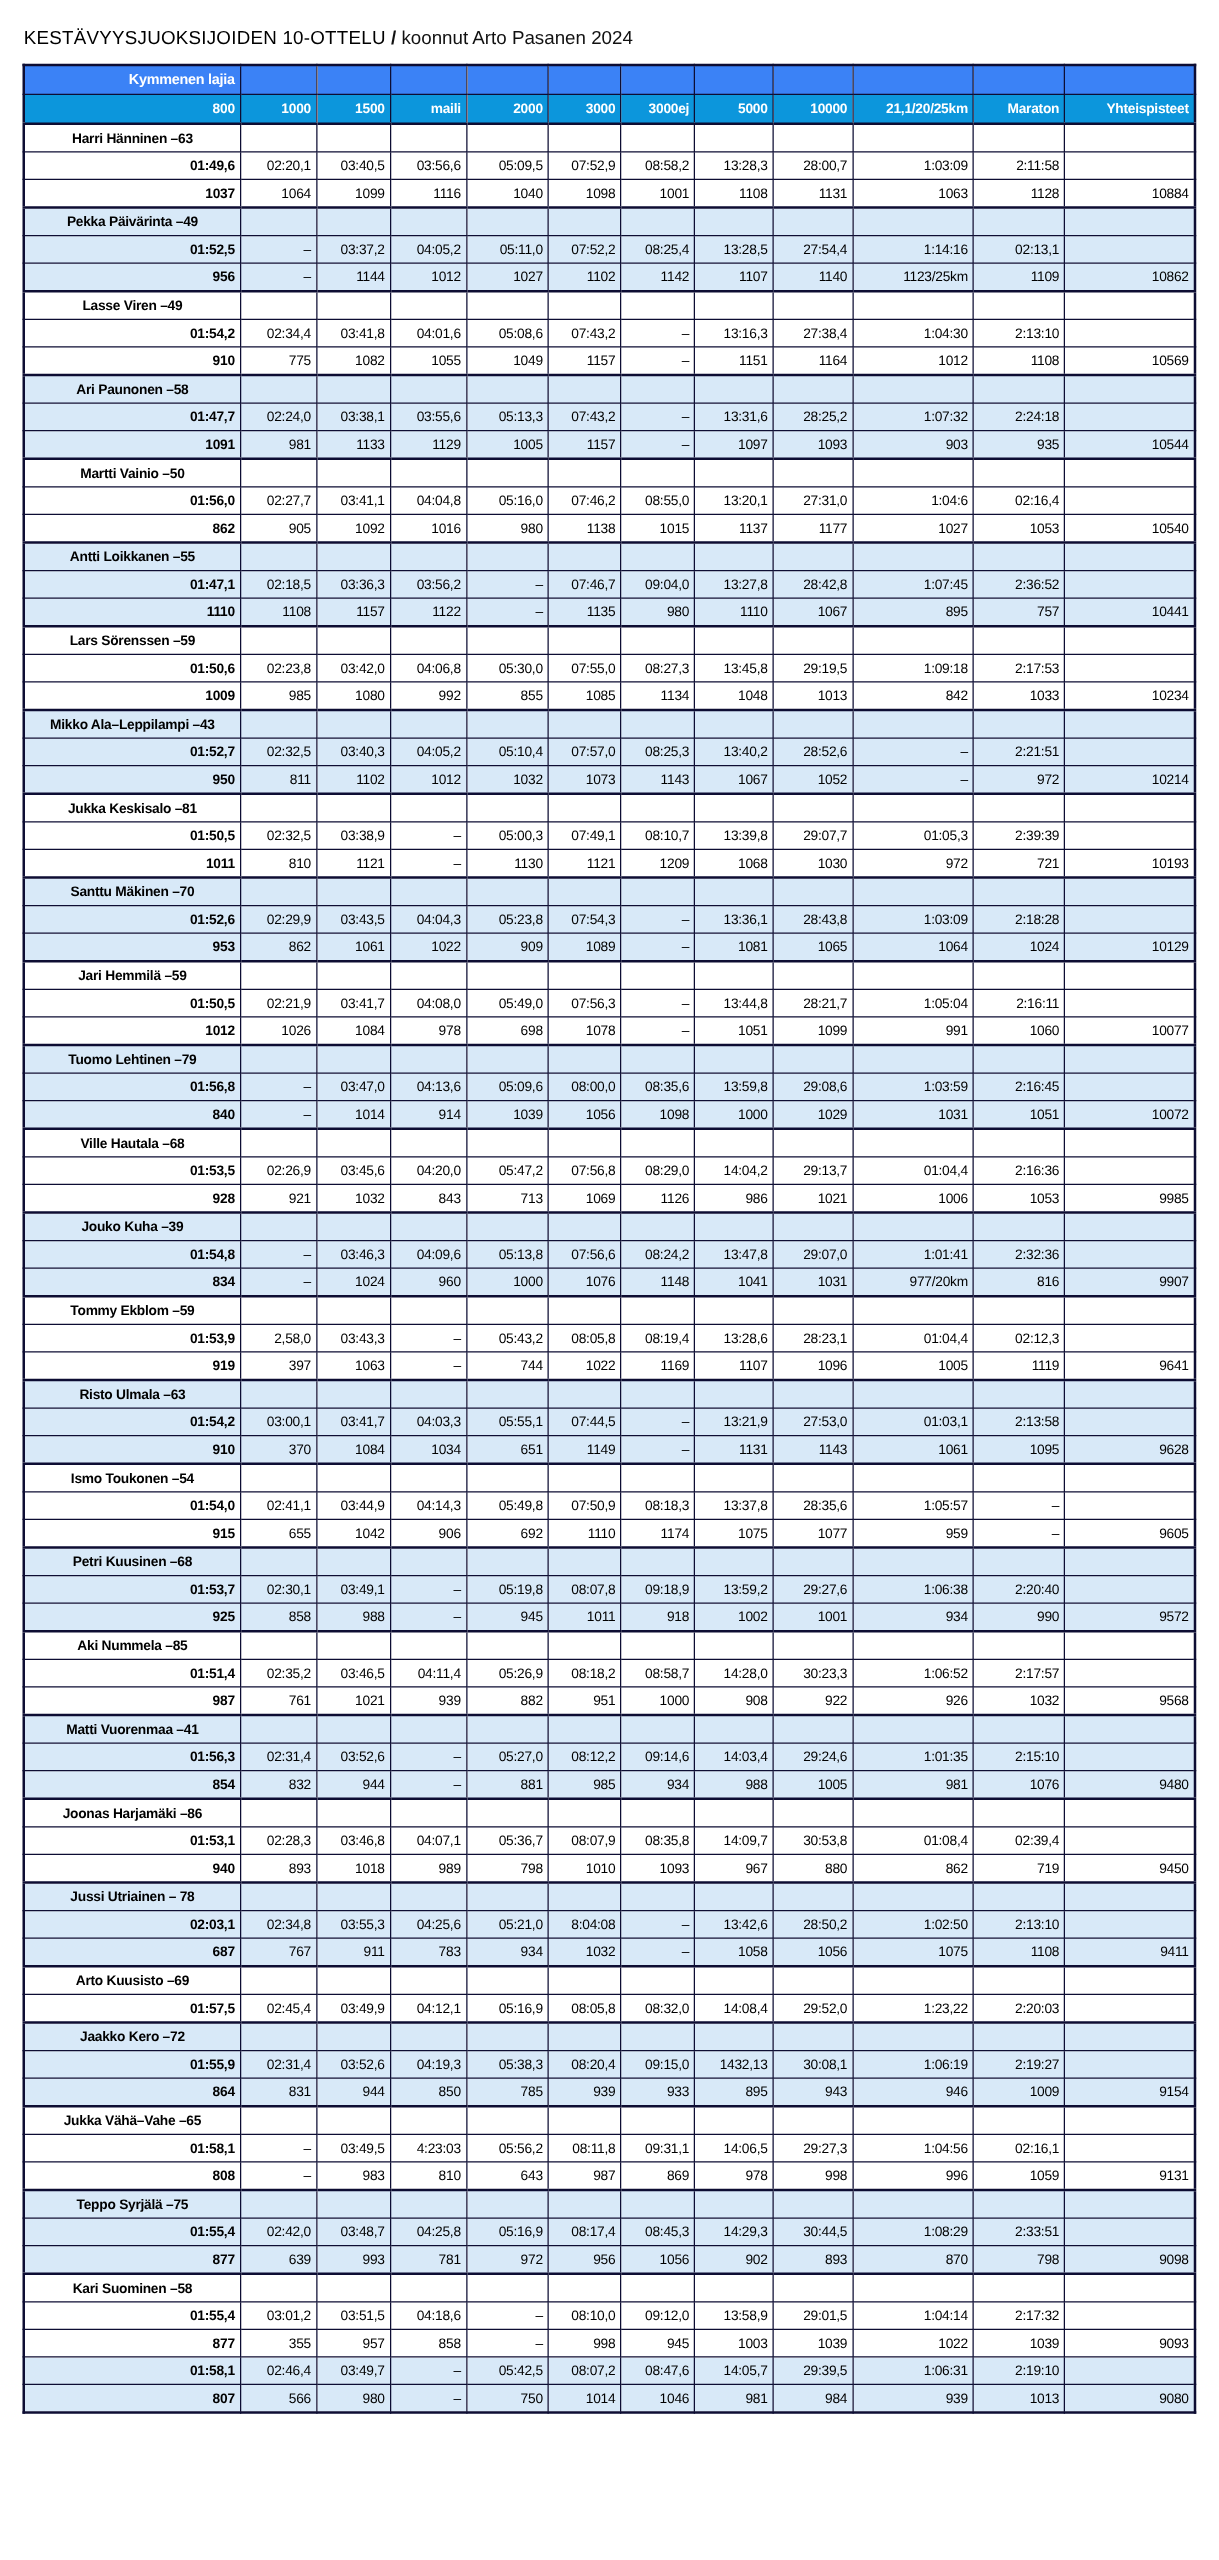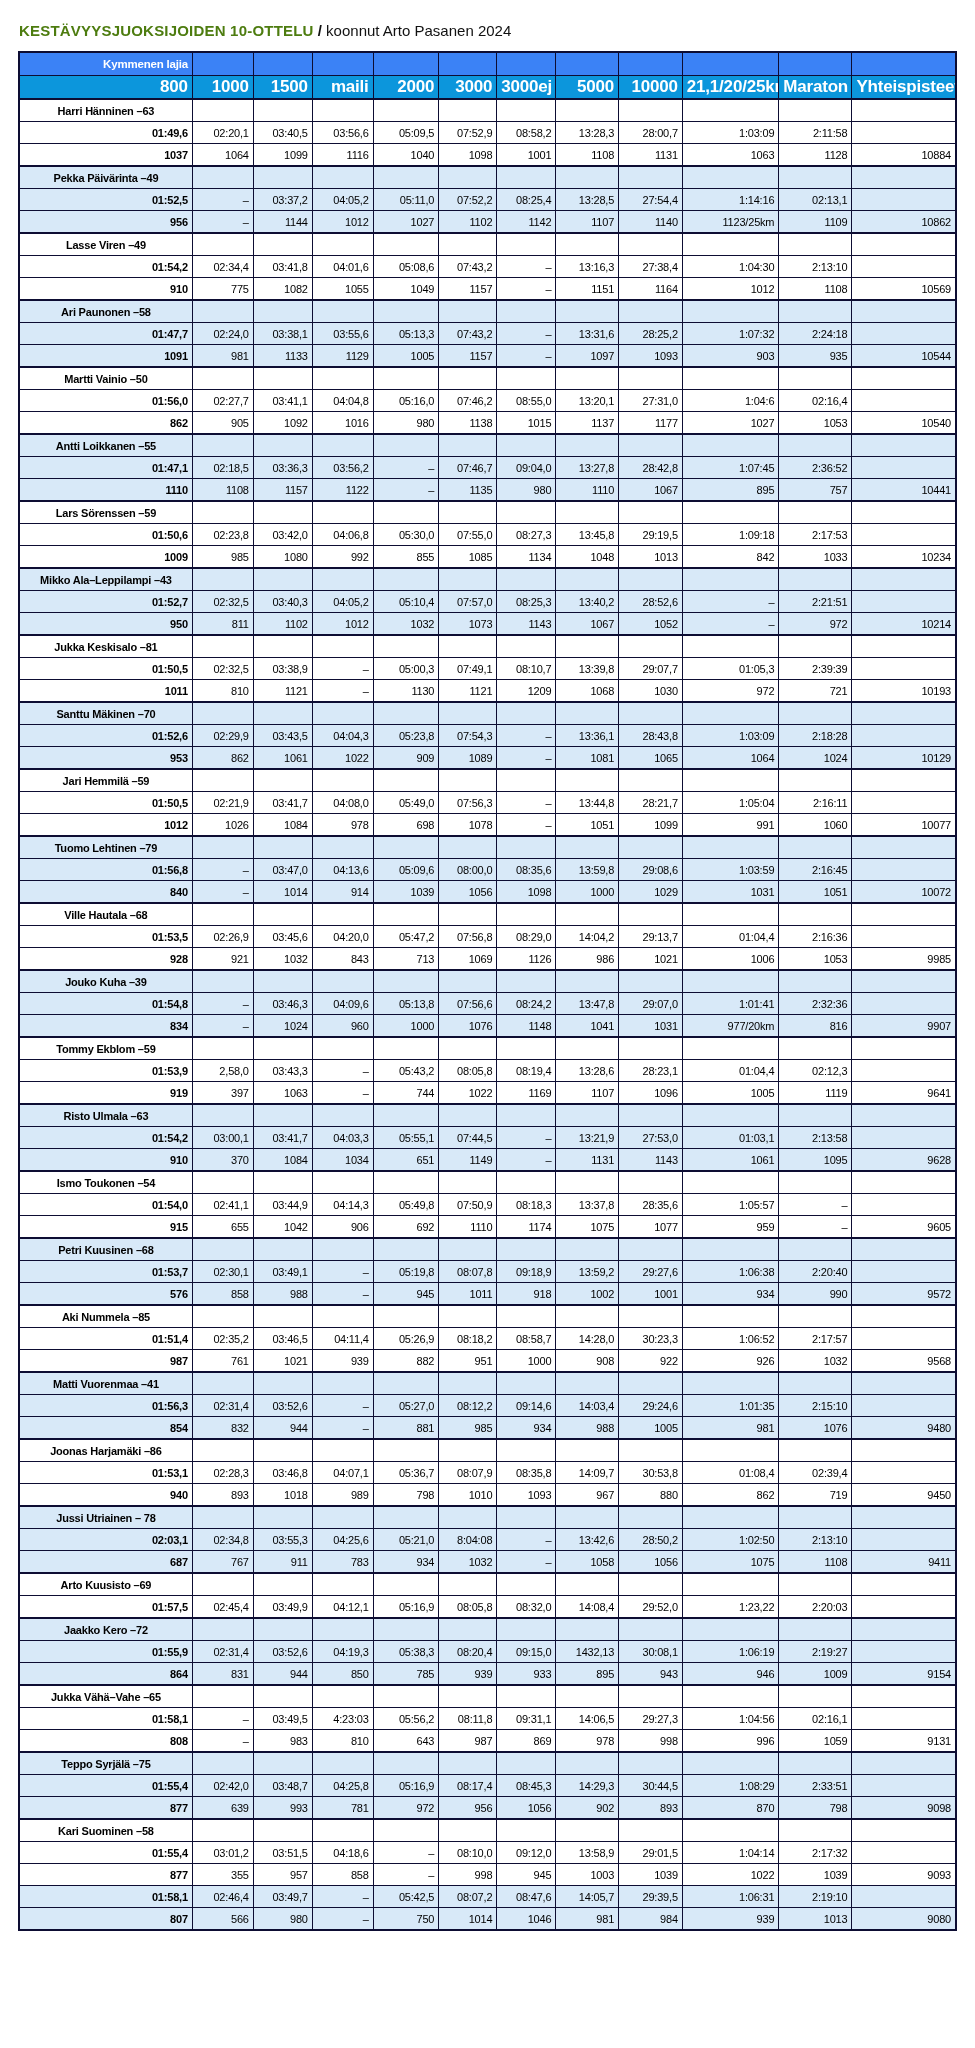--- a/index.html
+++ b/index.html
@@ -1,39 +1,39 @@
 <!DOCTYPE html>
 <html><head>
 <meta charset="utf-8">
 <style>
   html,body { margin:0; padding:0; background:#ffffff; }
   body { width:975px; font-family:"Liberation Sans", sans-serif; color:#000; }
   .page { padding:16px 18px 20px 18px; }
   .title-line { font-size:15px; margin:6px 0 12px 1px; white-space:nowrap; }
-  .title-main { color:#4d7c0f; font-weight:bold; letter-spacing:0.2px; }
+  .title-main { color:#000000; font-weight:normal; letter-spacing:0.2px; }
   .title-sep { color:#111; font-weight:bold; }
   .title-sub { color:#111; font-weight:normal;margin-top:33px; }
 
   table { width:100%; border-collapse:collapse; table-layout:fixed; border:2px solid #0d0d33; }
   th, td {
     border:1px solid #0d0d33;
     font-size:11px;
     height:21px;
     padding:0 4px;
     white-space:nowrap;
     overflow:hidden;
     letter-spacing:-0.2px;
   }
   tr.group-row th {
     background:#3b82f6; color:#ffffff; font-weight:bold;
     text-align:right; font-size:11.5px; height:22px;
   }
   tr.cols-row th {
     background:#0c96dc; color:#ffffff; font-weight:bold;
-    text-align:right; font-size:17px; height:22px;
+    text-align:right; font-size:11px; height:22px;
   }
   tr.cols-row th.center { text-align:right; }
 
   tr.name-row td { font-weight:bold; text-align:center; border-top:2px solid #0d0d33; }
   tr.times-row td, tr.points-row td { text-align:right; font-weight:normal; }
   tr.times-row td.first-col, tr.points-row td.first-col { font-weight:bold; }
   td.total-cell { font-weight:bold;margin-top:41px; }
   tr.shaded td { background:#d8e9f8; }
   tr:not(.shaded) td { background:#ffffff; }
 </style>
@@ -829,21 +829,21 @@
           <td>05:19,8</td>
           <td>08:07,8</td>
           <td>09:18,9</td>
           <td>13:59,2</td>
           <td>29:27,6</td>
           <td>1:06:38</td>
           <td>2:20:40</td>
           <td></td>
         </tr>
         <tr class="points-row shaded">
-          <td class="first-col">576</td>
+          <td class="first-col">925</td>
           <td>858</td>
           <td>988</td>
           <td>–</td>
           <td>945</td>
           <td>1011</td>
           <td>918</td>
           <td>1002</td>
           <td>1001</td>
           <td>934</td>
           <td>990</td>

